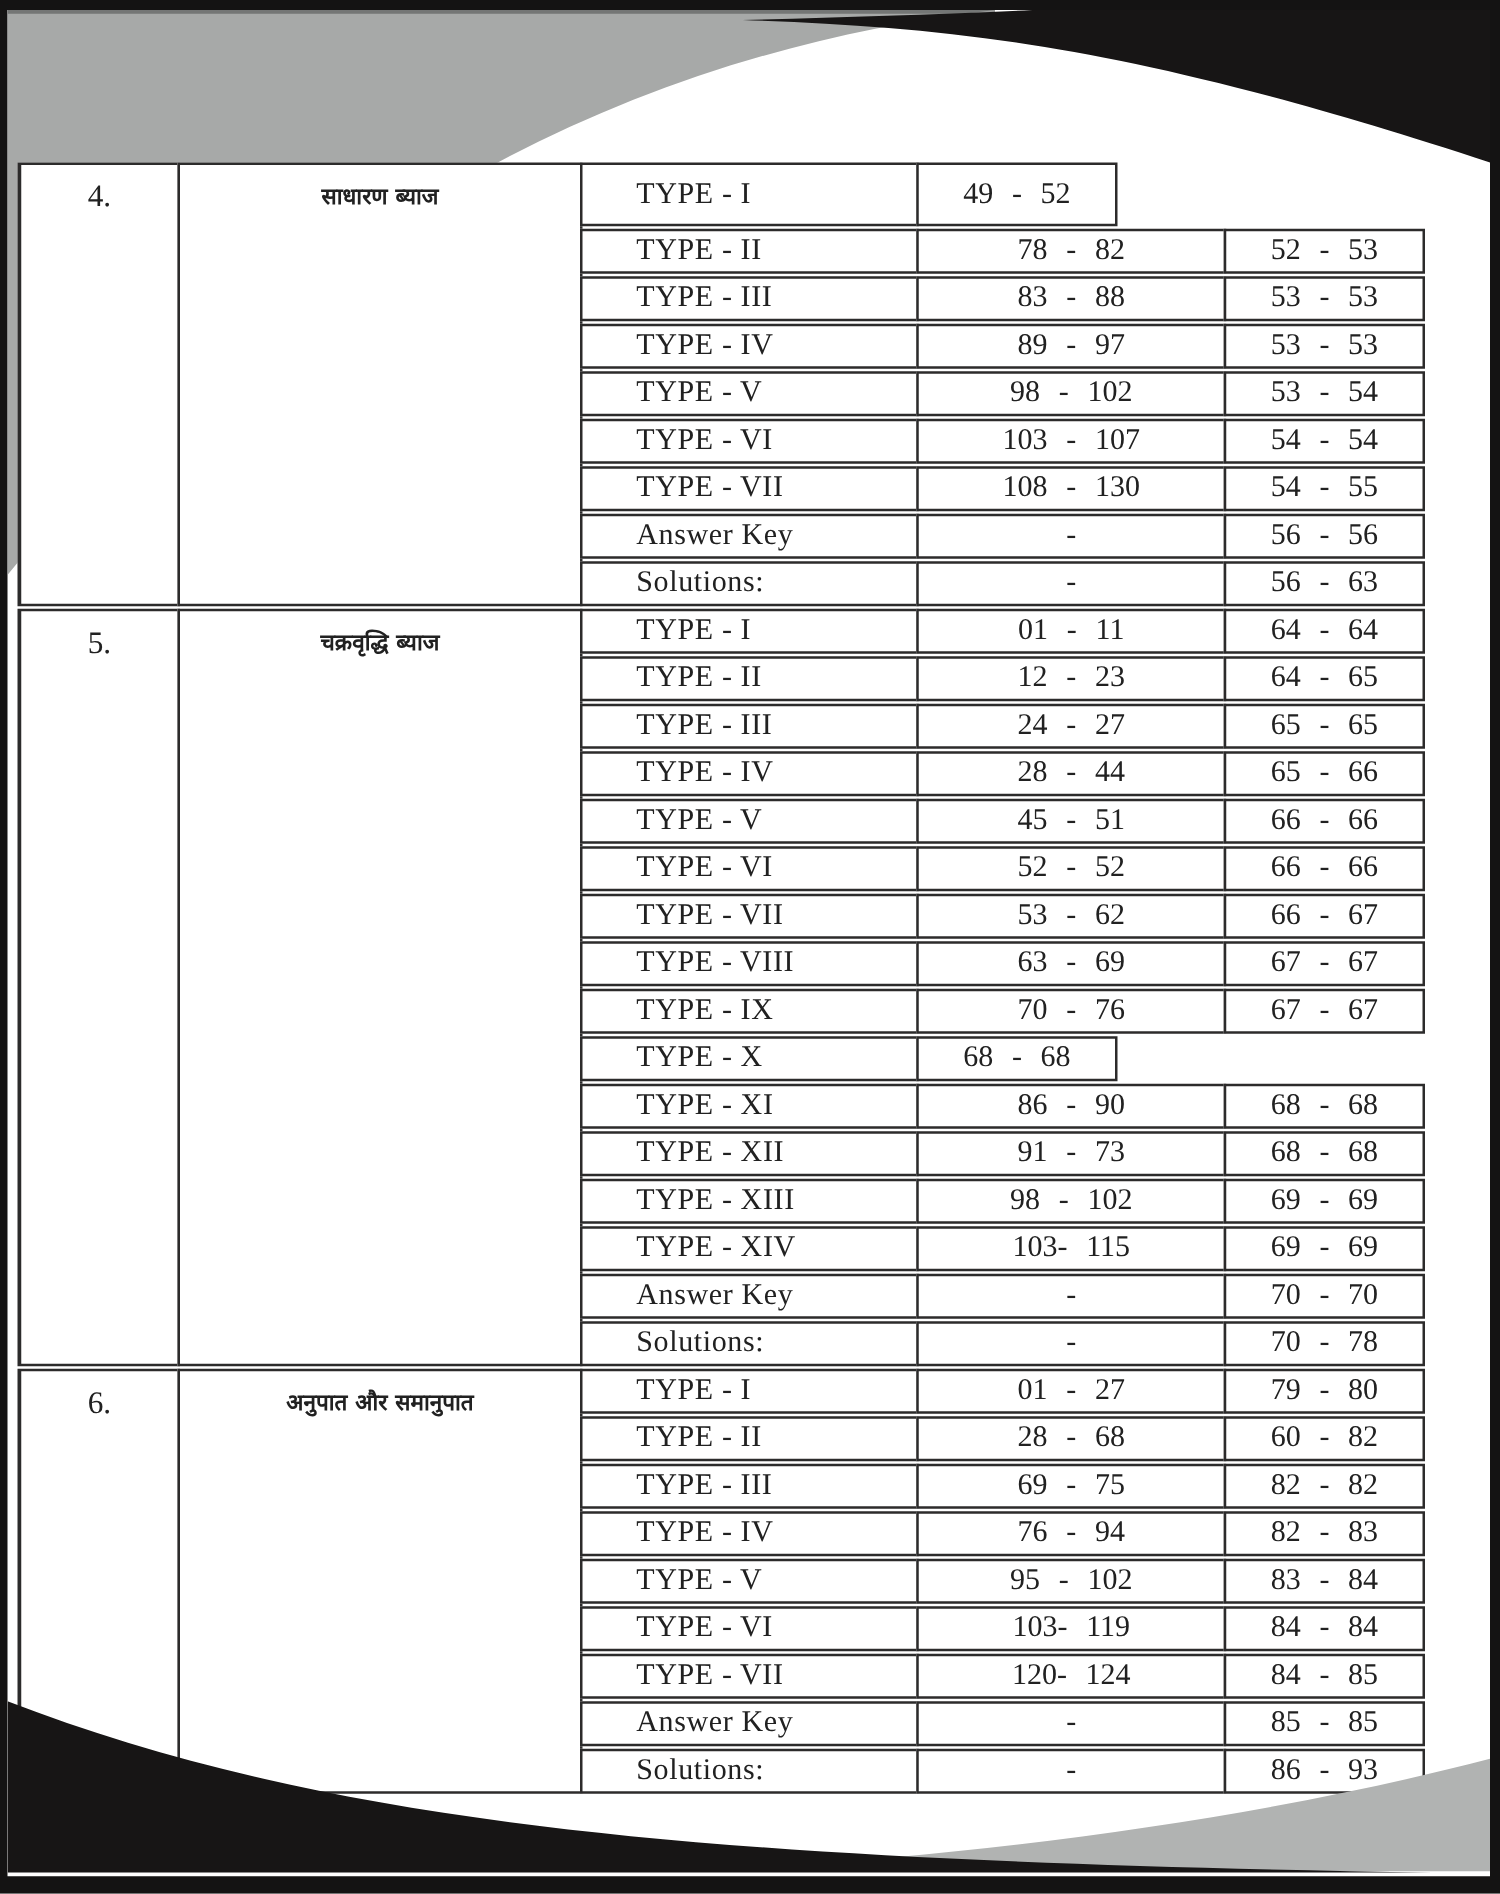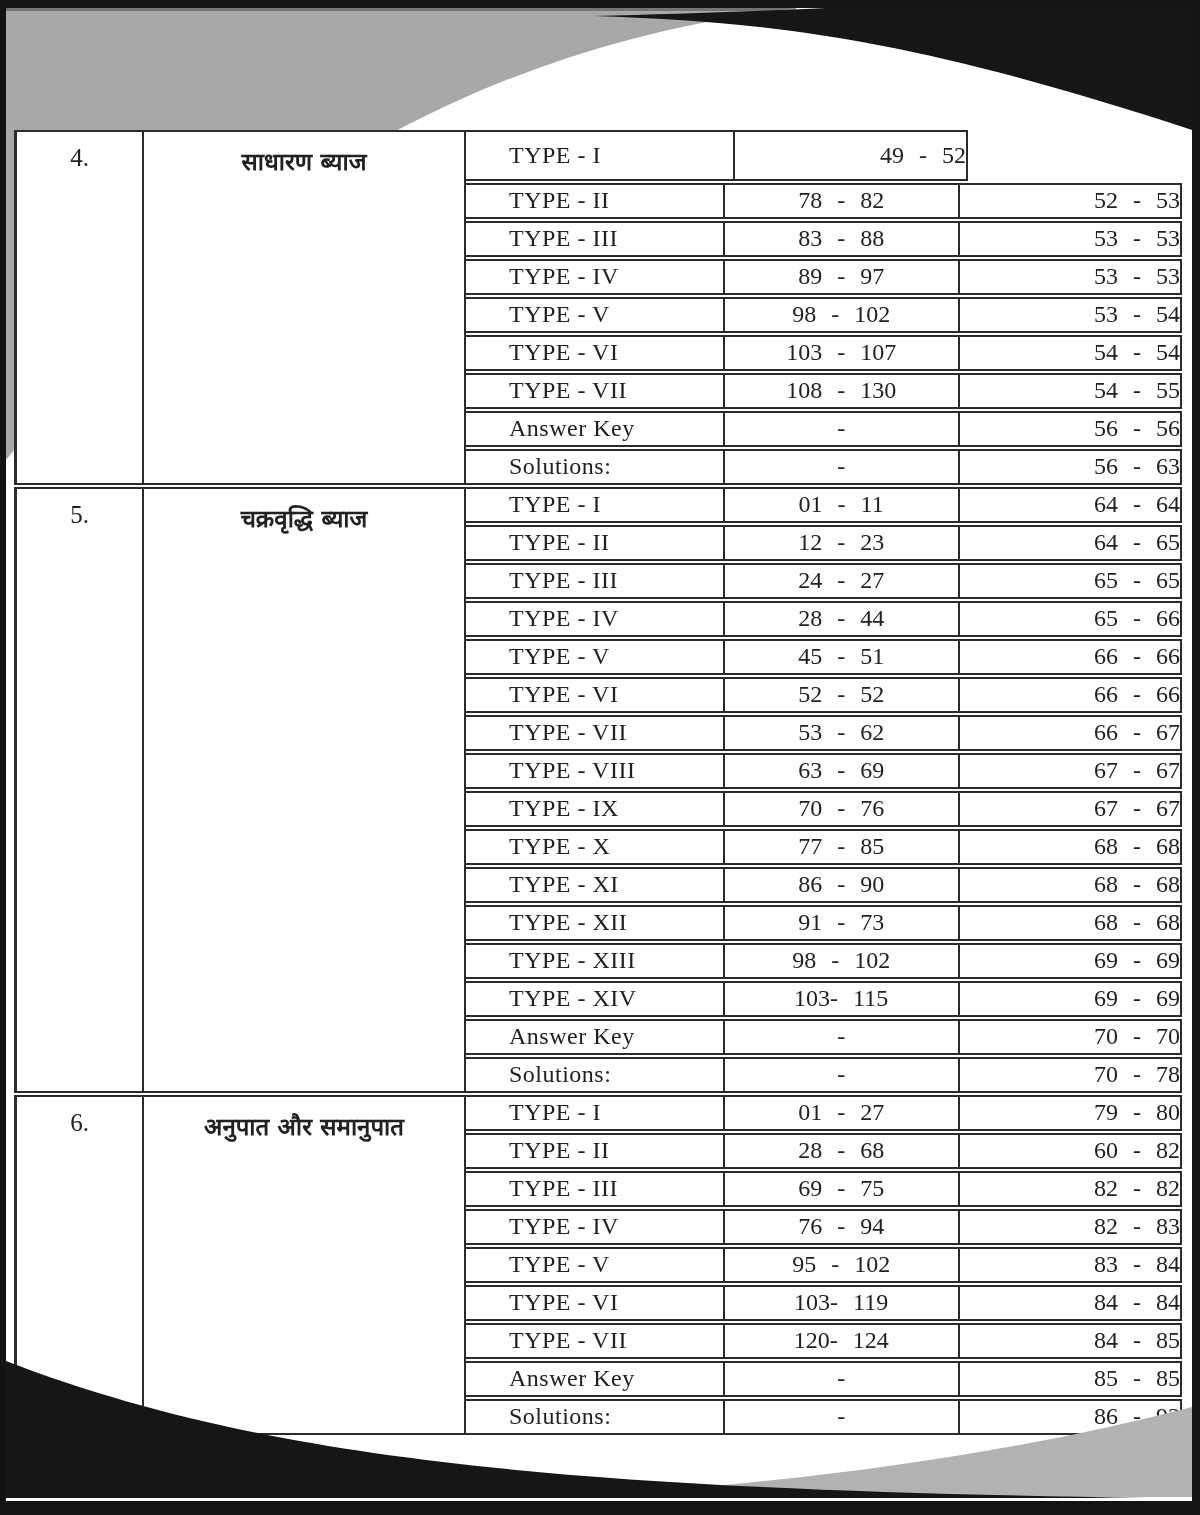--- a/index.html
+++ b/index.html
@@ -33,32 +33,32 @@
     width:130px;
     border-left-width:3px;
     text-align:center;
     padding-top:12px;
     font-size:25px;
   }
   .chapter{
     width:324px;margin-left:-2px;
     text-align:center;
     padding-top:12px;
-    font-size:24px;
+    font-size:18px;
     font-weight:600;
     font-family:"DejaVu Sans","Liberation Sans",sans-serif;
   }
   .rows{width:718px;margin-left:-2px;display:flex;flex-direction:column;}
   .row{display:flex;}
   .row + .row{margin-top:2px;}
   .row .cell{height:36px;line-height:31px;font-size:24px;}
   .section:first-child .row:first-child .cell{height:51px;line-height:46px;}
   .c-type{width:271px;text-align:left;padding-left:43px;letter-spacing:.5px;}
   .c-q{width:248px;margin-left:-2px;text-align:center;word-spacing:9px;}
-  .c-p{width:235px;margin-left:-2px;text-align:right;word-spacing:9px;}
+  .c-p{width:161px;margin-left:-2px;text-align:center;word-spacing:9px;}
 </style>
 </head>
 <body>
 
 <div class="page">
 
   <svg class="deco deco-top" viewBox="0 0 1186 470" preserveAspectRatio="none" aria-hidden="true">
     <path d="M0,0 L790,0 C480,36 218,185 0,452 Z" fill="#a7a9a8"></path>
     <rect x="0" y="0" width="790" height="3" fill="#4a4c4b" opacity="0.55"></rect>
     <path d="M588,8 C760,14 900,28 1186,122 L1186,0 L820,0 C740,4 660,6 588,8 Z" fill="#171515"></path>
@@ -182,21 +182,20 @@
   </div>
 
   <div class="row">
     <div class="cell c-type">TYPE - IX</div>
     <div class="cell c-q">70 - 76</div>
     <div class="cell c-p">67 - 67</div>
   </div>
 
   <div class="row">
     <div class="cell c-type">TYPE - X</div>
-    <div class="cell c-q">77 - 85</div>
     <div class="cell c-p">68 - 68</div>
   </div>
 
   <div class="row">
     <div class="cell c-type">TYPE - XI</div>
     <div class="cell c-q">86 - 90</div>
     <div class="cell c-p">68 - 68</div>
   </div>
 
   <div class="row">

